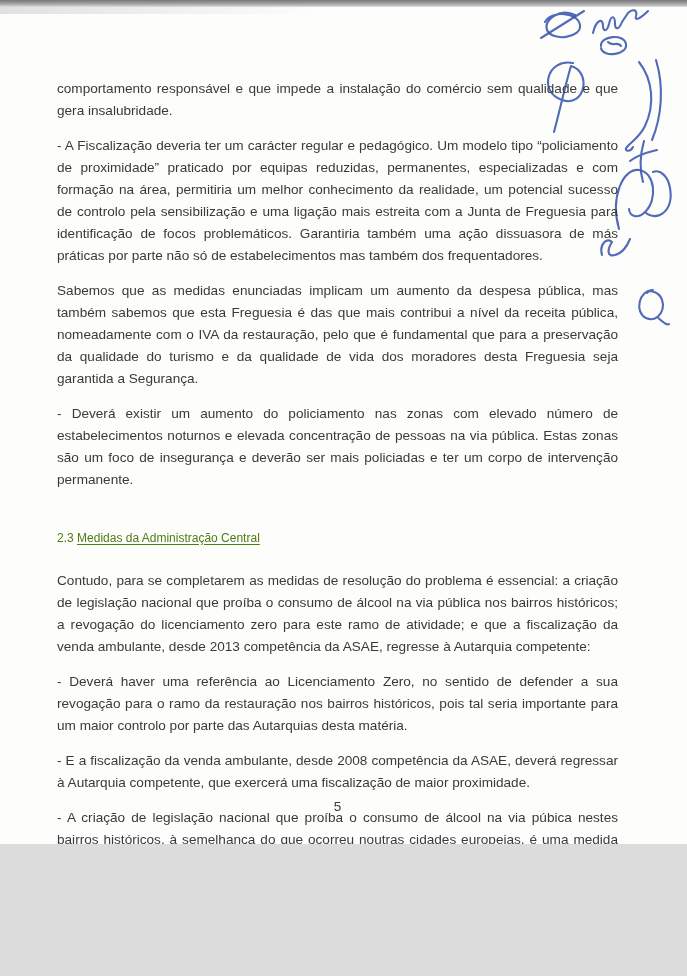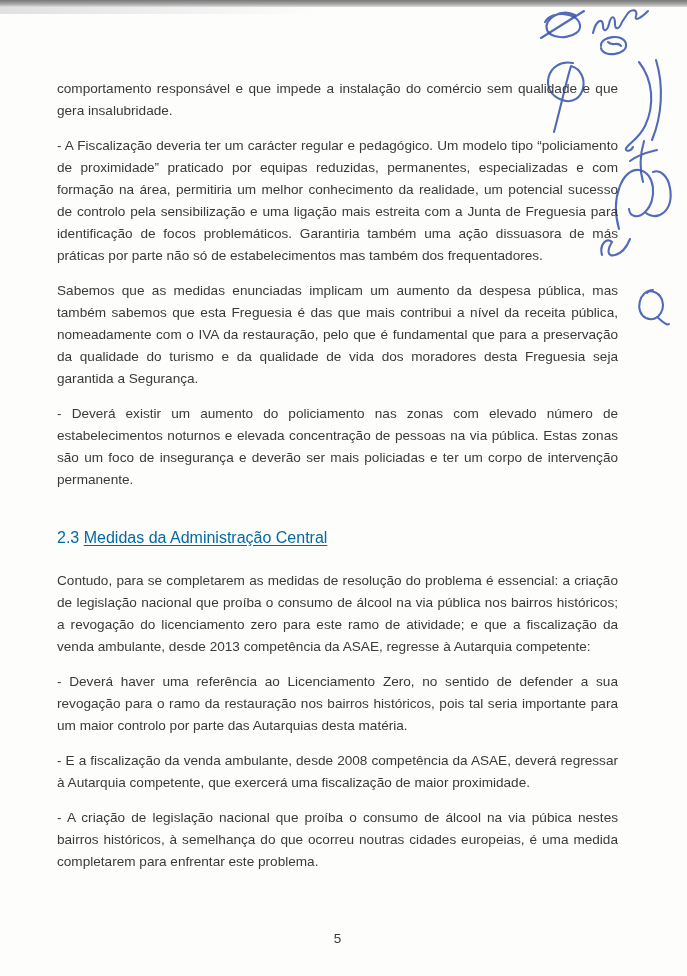--- a/index.html
+++ b/index.html
@@ -1,20 +1,20 @@
 <!DOCTYPE html>
 <html><head>
 <meta charset="utf-8">
 <style>
   * { margin: 0; padding: 0; box-sizing: border-box; }
   html, body { background: #dcdcdc; font-family: "Liberation Sans", sans-serif; }
   .page {
     position: relative;
     width: 687px;
-    height: 976px;
+    height: 844px;
     margin: 0 auto;
     background: #fdfdfc;
     overflow: hidden;
     box-shadow: 0 0 4px rgba(0,0,0,.25);
   }
   .scan-edge-top {
     position: absolute; top: 0; left: 0; width: 100%; height: 7px;
     background: linear-gradient(180deg, #777 0%, #a9a9a9 60%, #dedede 100%);
   }
   .scan-smudge {
@@ -27,23 +27,23 @@
     left: 57px; top: 78px; width: 561px;
     color: #3a3a3a;
     font-size: 13.6px;
     line-height: 22px;
     text-align: justify;
   }
   .content p { margin-bottom: 13px; }
   .heading {
     margin-top: 36px;
     margin-bottom: 21px;
-    font-size: 16px;
+    font-size: 12px;
     font-weight: 400;
-    color: #0369a1;
+    color: #4d7c0f;
     text-align: left;
   }
   .heading .title { text-decoration: underline; text-underline-offset: 2px; }
   .page-number {
     position: absolute;
     bottom: 30px; left: 57px; width: 561px;
     text-align: center;
     font-size: 13.5px;
     color: #3a3a3a;
   }

